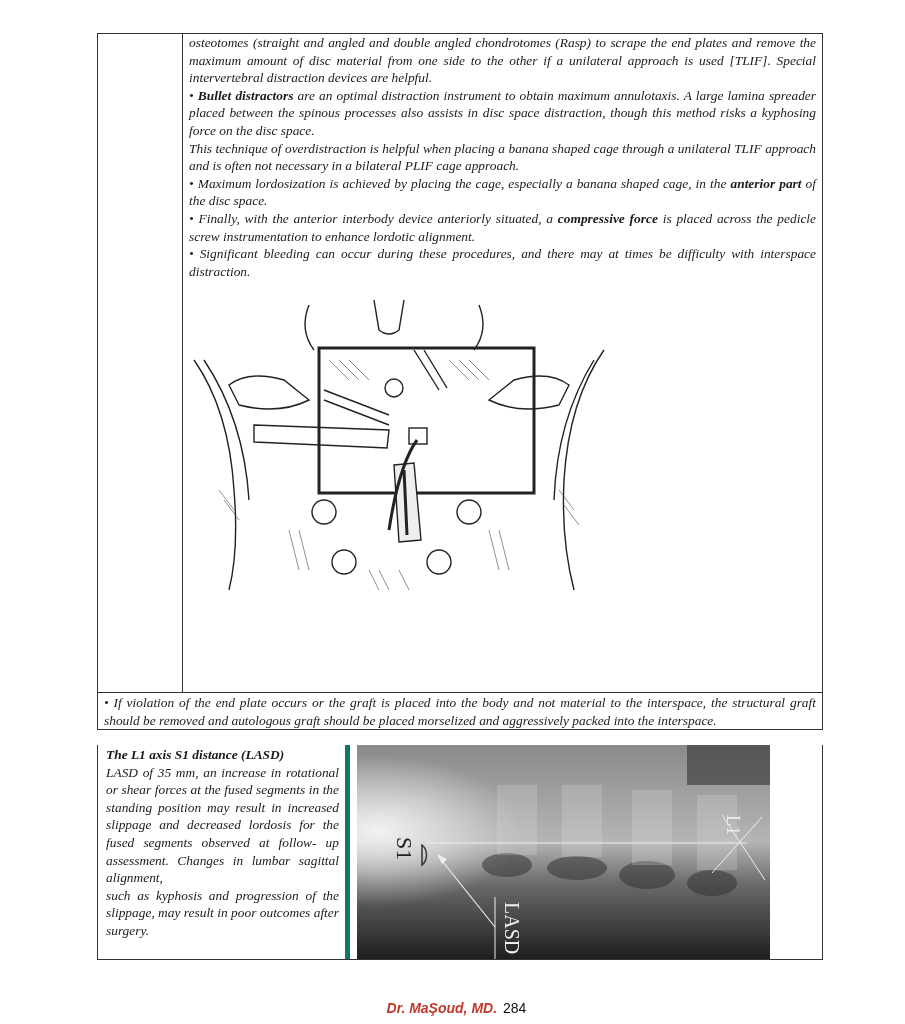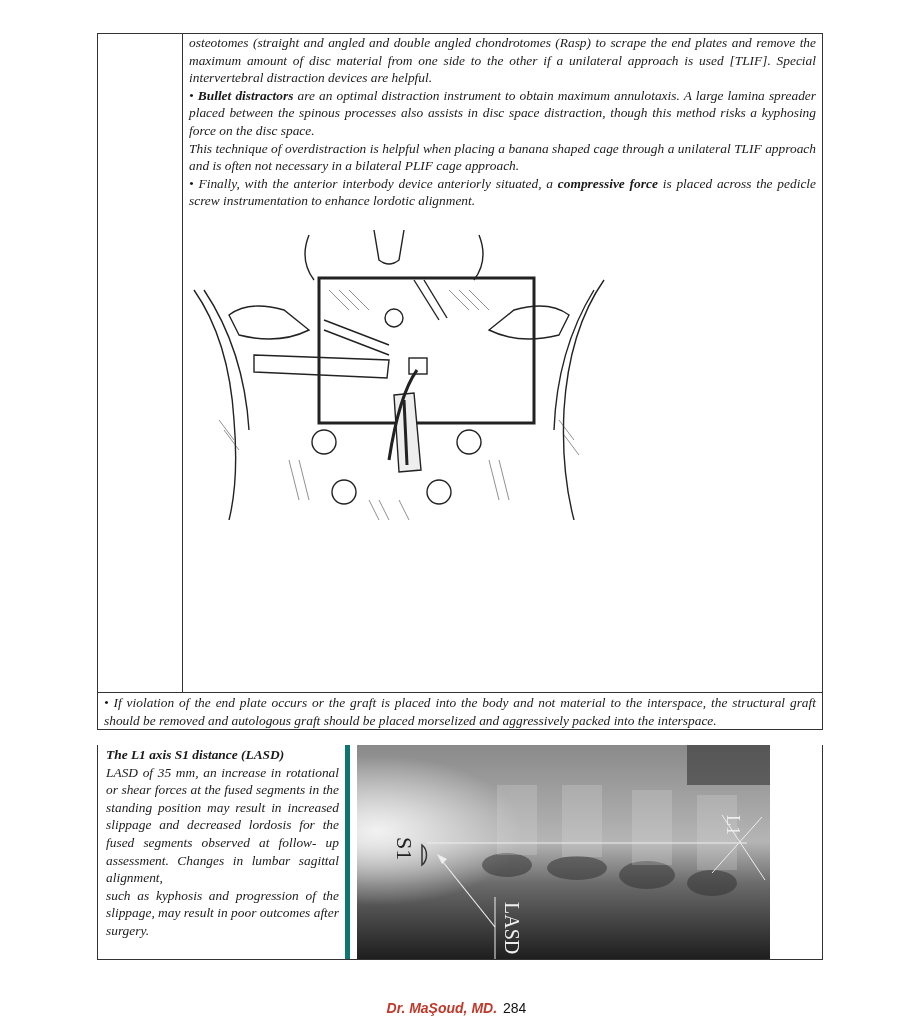--- a/index.html
+++ b/index.html
@@ -37,21 +37,23 @@
 
   <div class="tbl">
 
     <div class="row" style="height:658px;">
       <div class="lcell"></div>
       <div class="rcell">
         <div id="paras">
             <p class="para"><span>osteotomes (straight and angled and double angled chondrotomes (Rasp) to scrape the end plates and remove the maximum amount of disc material from one side to the other if a unilateral approach is used [TLIF]. Special intervertebral distraction devices are helpful.</span></p>
             <p class="para"><span>• </span><b>Bullet distractors</b><span> are an optimal distraction instrument to obtain maximum annulotaxis. A large lamina spreader placed between the spinous processes also assists in disc space distraction, though this method risks a kyphosing force on the disc space.</span></p>
             <p class="para"><span>This technique of overdistraction is helpful when placing a banana shaped cage through a unilateral TLIF approach and is often not necessary in a bilateral PLIF cage approach.</span></p>
+            <p class="para"><span>• Maximum lordosization is achieved by placing the cage, especially a banana shaped cage, in the </span><b>anterior part</b><span> of the disc space.</span></p>
             <p class="para"><span>• Finally, with the anterior interbody device anteriorly situated, a </span><b>compressive force</b><span> is placed across the pedicle screw instrumentation to enhance lordotic alignment.</span></p>
+            <p class="para"><span>• Significant bleeding can occur during these procedures, and there may at times be difficulty with interspace distraction.</span></p>
           </div>
         <div class="illus">
           <svg width="420" height="300" viewBox="0 0 420 300">
             <rect width="420" height="300" fill="#fff"></rect>
             <g stroke="#222" fill="none" stroke-width="1.4">
 
               <path d="M5 70 Q40 120 45 200 Q50 260 40 300"></path>
               <path d="M15 70 Q55 130 60 210"></path>
               <path d="M415 60 Q380 110 375 190 Q372 250 385 300"></path>
               <path d="M405 70 Q368 130 365 210"></path>

